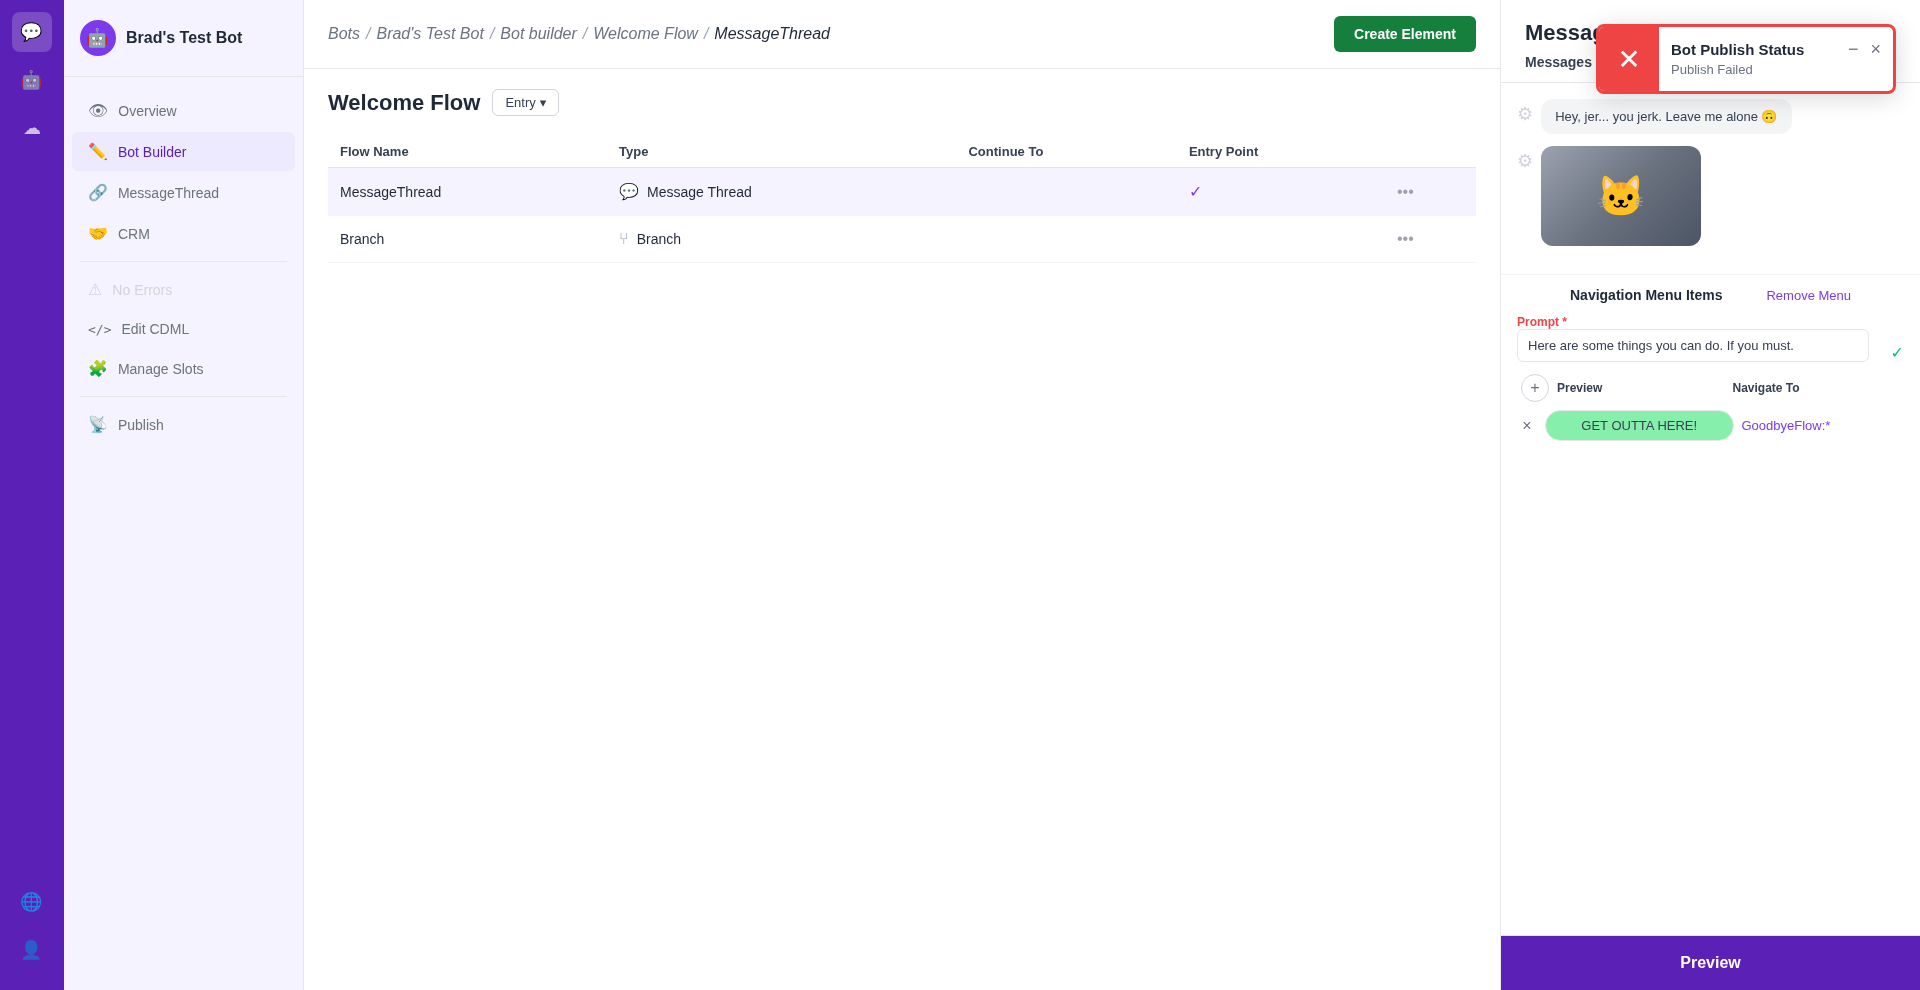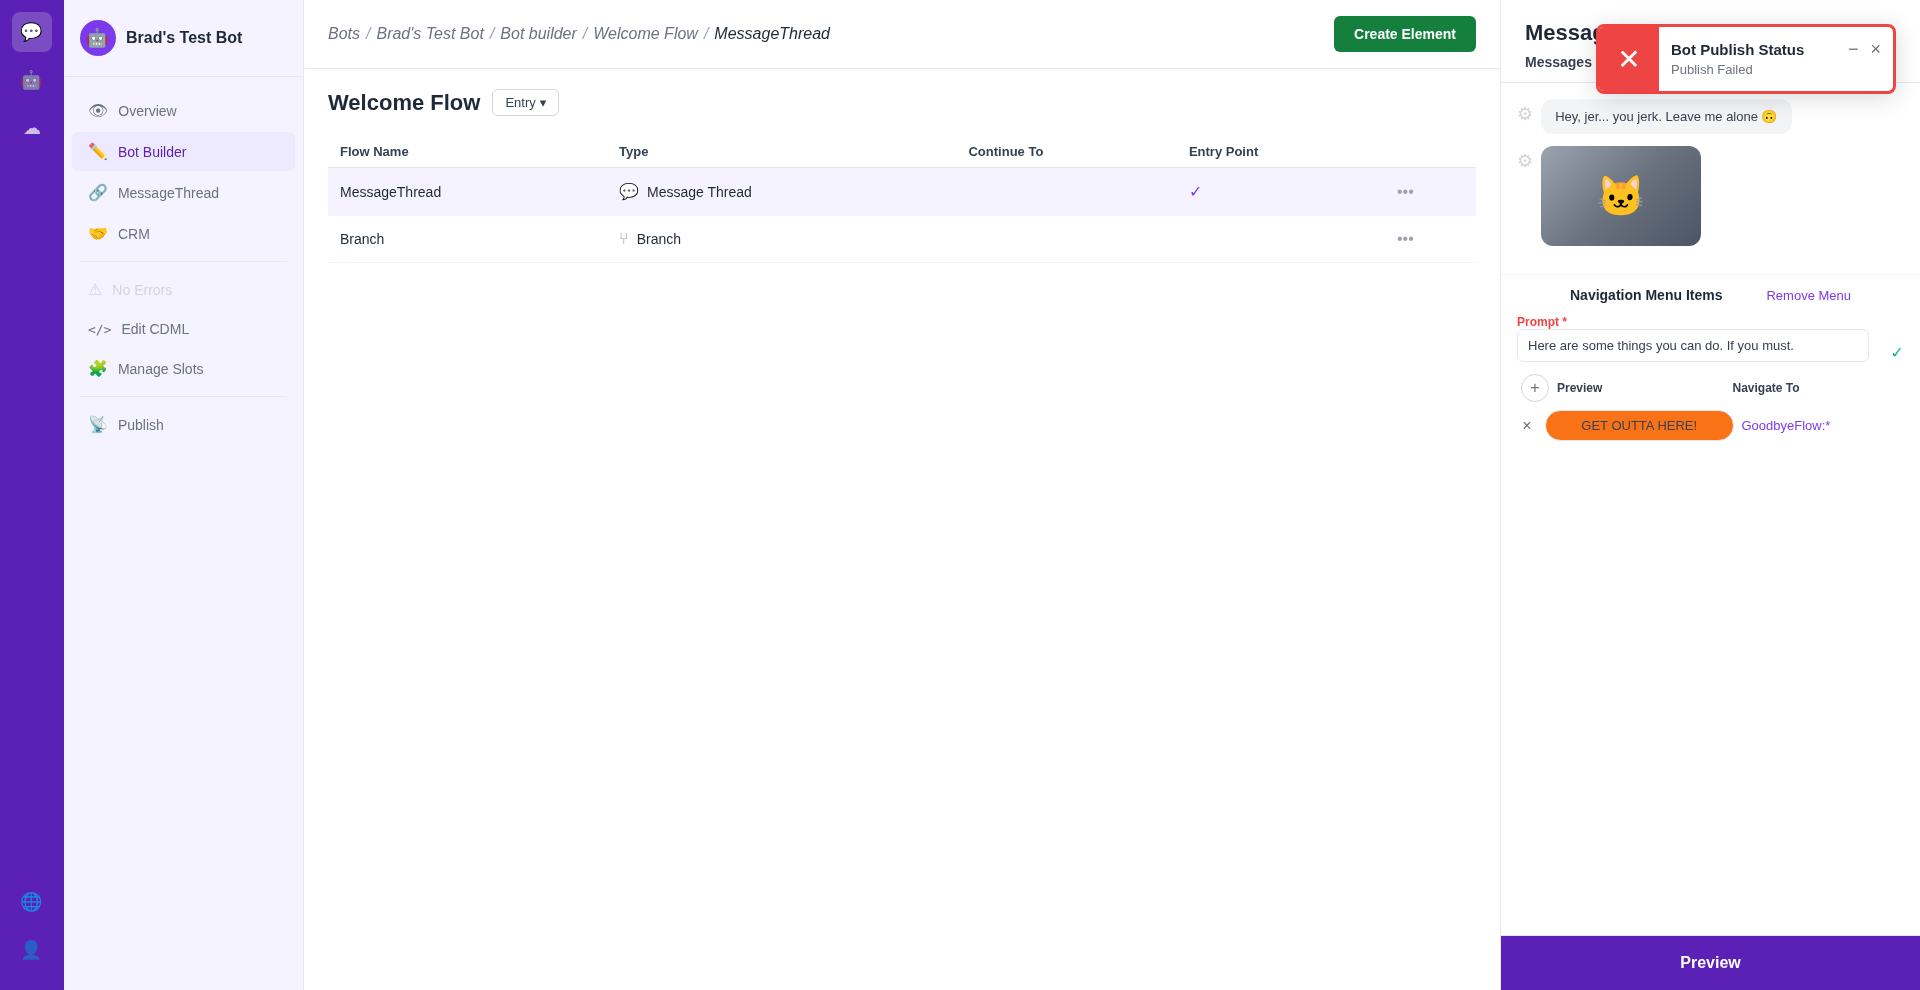--- a/index.html
+++ b/index.html
@@ -348,21 +348,21 @@
       text-align: center;
     }
     .menu-item-btn {
       flex: 1;
       border: 1px solid #e5e7eb;
       border-radius: 20px;
       padding: 7px 12px;
       font-size: 13px;
       text-align: center;
       color: #374151;
-      background: #f97316;
+      background: #86efac;
     }
     .menu-item-navigate {
       flex: 1;
       color: #7c3aed;
       font-size: 13px;
       cursor: pointer;
     }
 
     
     .right-panel-footer {

